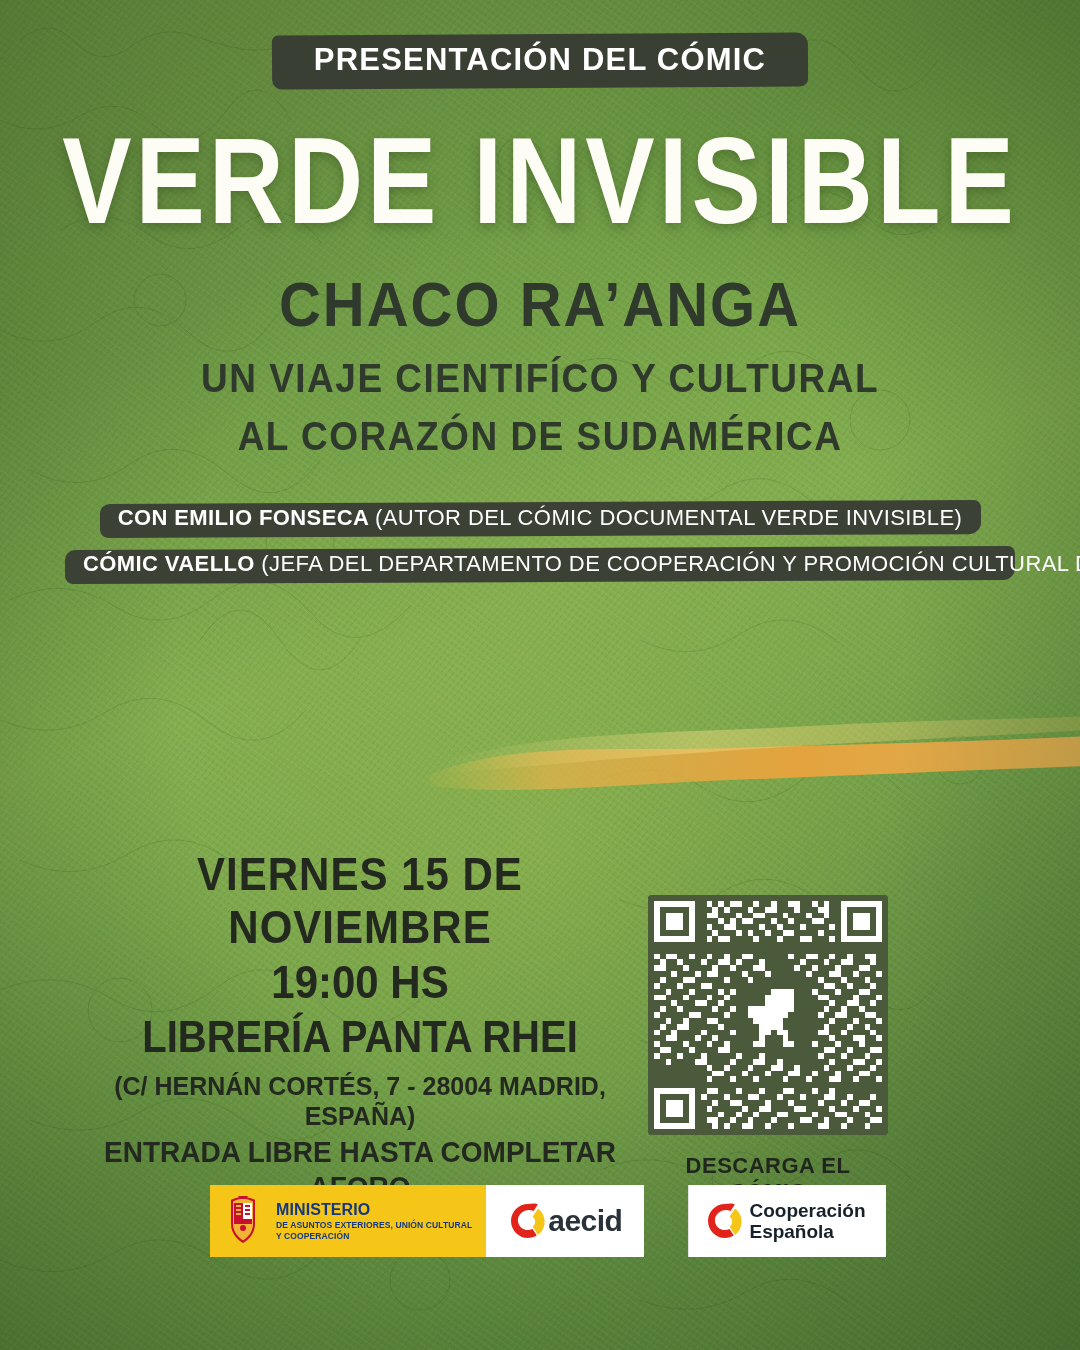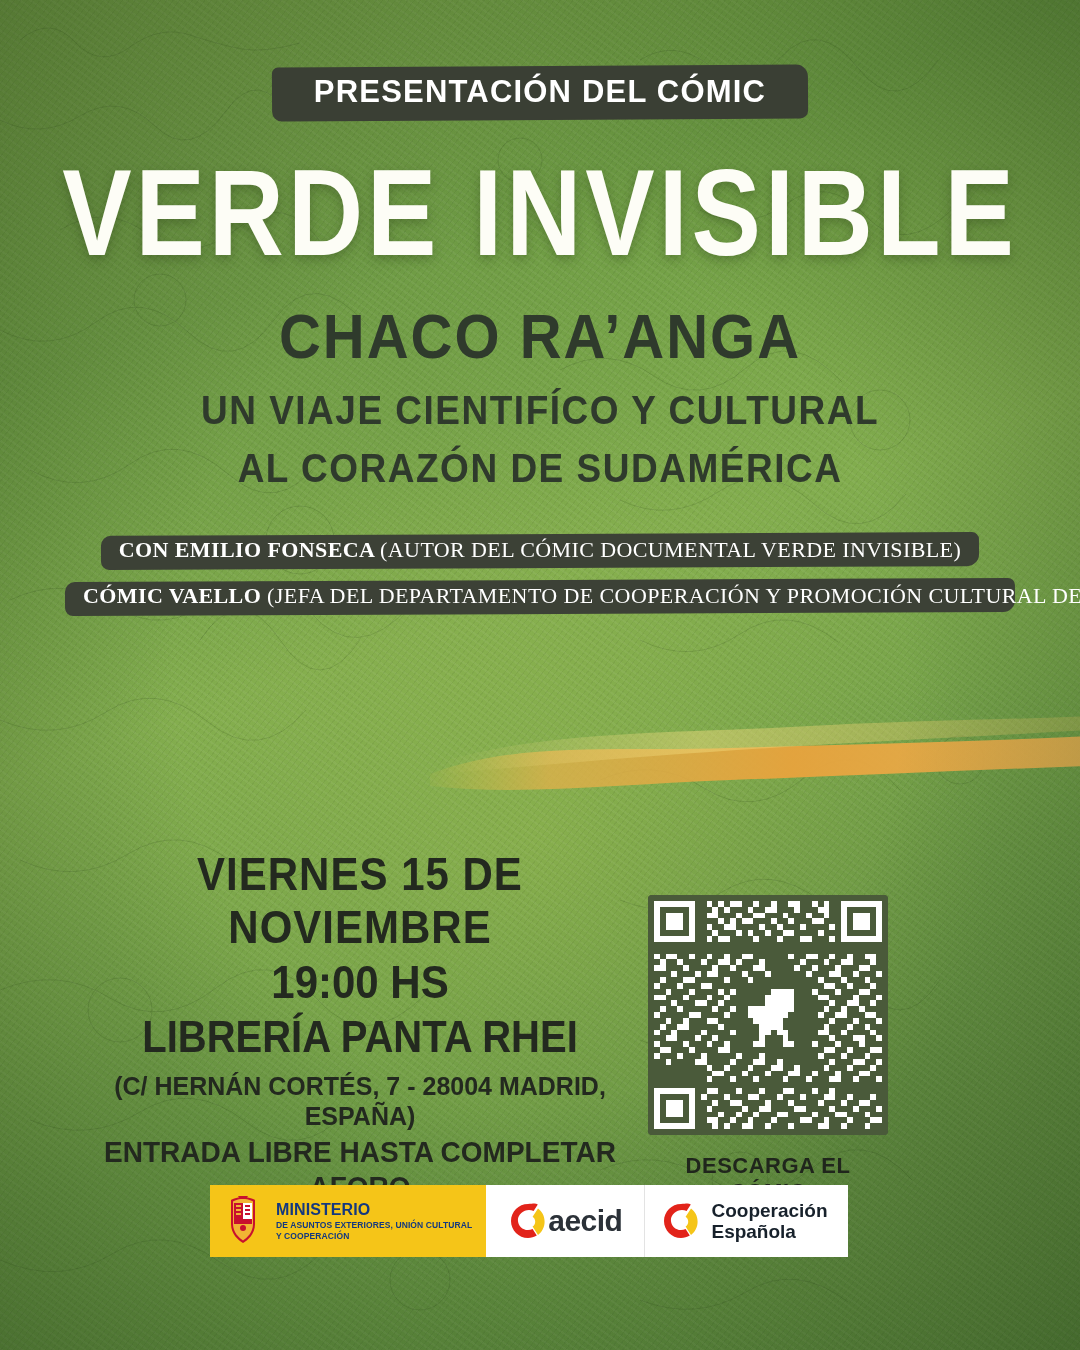--- a/index.html
+++ b/index.html
@@ -39,21 +39,21 @@
   }
   
   #smear {
     position: absolute;
     left: 430px; top: 700px; width: 660px; height: 120px;
     pointer-events: none;
   }
   .content { position: relative; z-index: 5; }
 
   
-  .banner-wrap { text-align: center; padding-top: 62px; }
+  .banner-wrap { text-align: center; padding-top: 30px; }
   .banner {
     display: inline-block;
     position: relative;
     padding: 12px 42px 14px;
     color: #ffffff;
     font-size: 31px;
     font-weight: bold;
     letter-spacing: 1.2px;
   }
   .banner::before {
@@ -93,21 +93,21 @@
     margin-top: 18px;
     color: #2f3a2c;
     font-size: 37px;
     font-weight: bold;
     letter-spacing: 1.5px;
     line-height: 1.42;
     transform: scaleY(1.1);
   }
 
   
-  .credits { margin-top: 40px; text-align: center; font-family: Liberation Serif, serif; }
+  .credits { margin-top: 40px; text-align: center; }
   .credit-line {
     display: block;
     margin: 0 auto 8px;
     position: relative;
     width: fit-content;
     max-width: 950px;
     padding: 5px 18px 7px;
     color: #ffffff;
     font-size: 22px;
     font-weight: bold;
@@ -191,21 +191,21 @@
     gap: 10px;
   }
   .logo-ministerio .coat { width: 46px; height: 52px; }
   .logo-ministerio .mtxt {
     color: #14387f; font-size: 8.5px; line-height: 1.28; font-weight: bold;
     letter-spacing: 0.1px;
   }
   .logo-ministerio .mtxt .m1 { font-size: 16px; }
   .logo-aecid { background: #ffffff; padding: 0 22px; }
   .logo-aecid .word { color: #2b3138; font-size: 30px; font-weight: bold; letter-spacing: -0.5px; }
-  .logo-coop { background: #ffffff; padding: 0 20px 0 16px; gap: 10px; border-left: 1px solid #e3e3e3; }
+  .logo-coop { background: #ffffff; padding: 0 20px 0 16px; gap: 4px; border-left: 1px solid #e3e3e3; margin-left: 44px; }
   .logo-coop .word { color: #17212b; font-size: 19px; font-weight: bold; line-height: 1.12; }
   .mark { width: 40px; height: 40px; }
 </style>
 </head>
 <body>
 
 <div id="poster">
 
   <svg id="texture" viewBox="0 0 1080 1350" preserveAspectRatio="none">
     <g stroke="#3f5a26" stroke-width="1" fill="none" opacity="0.55">

